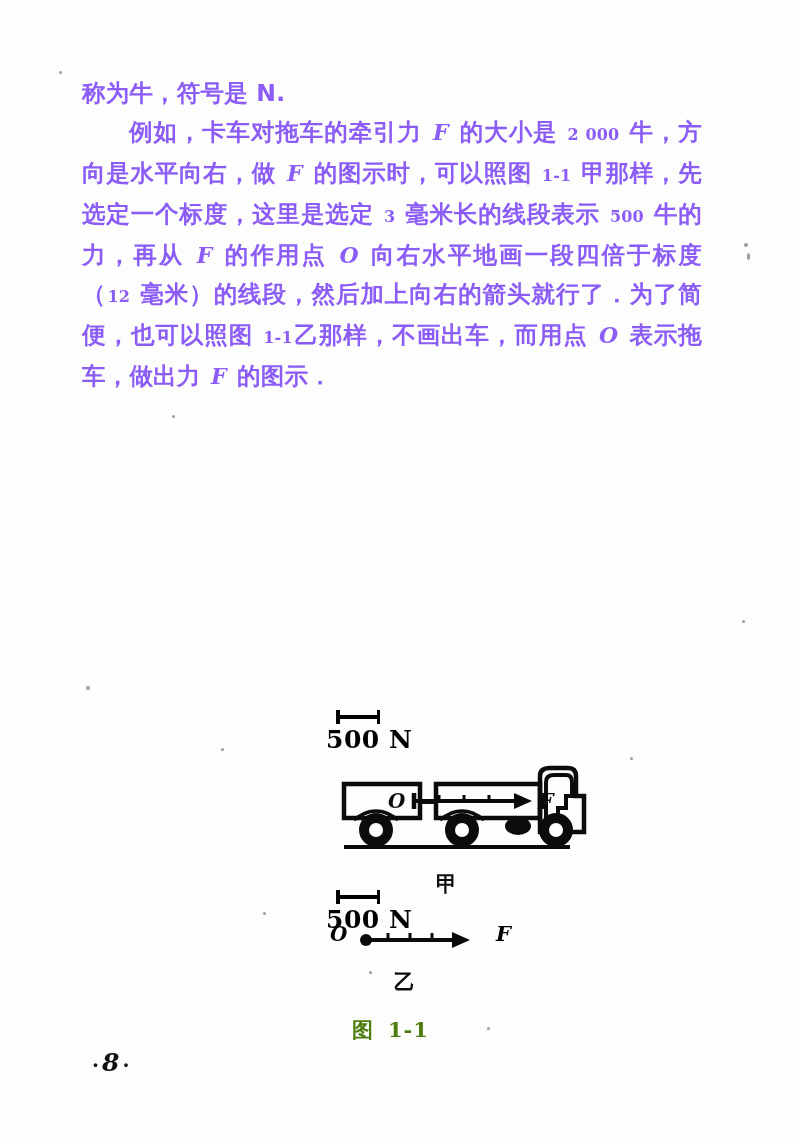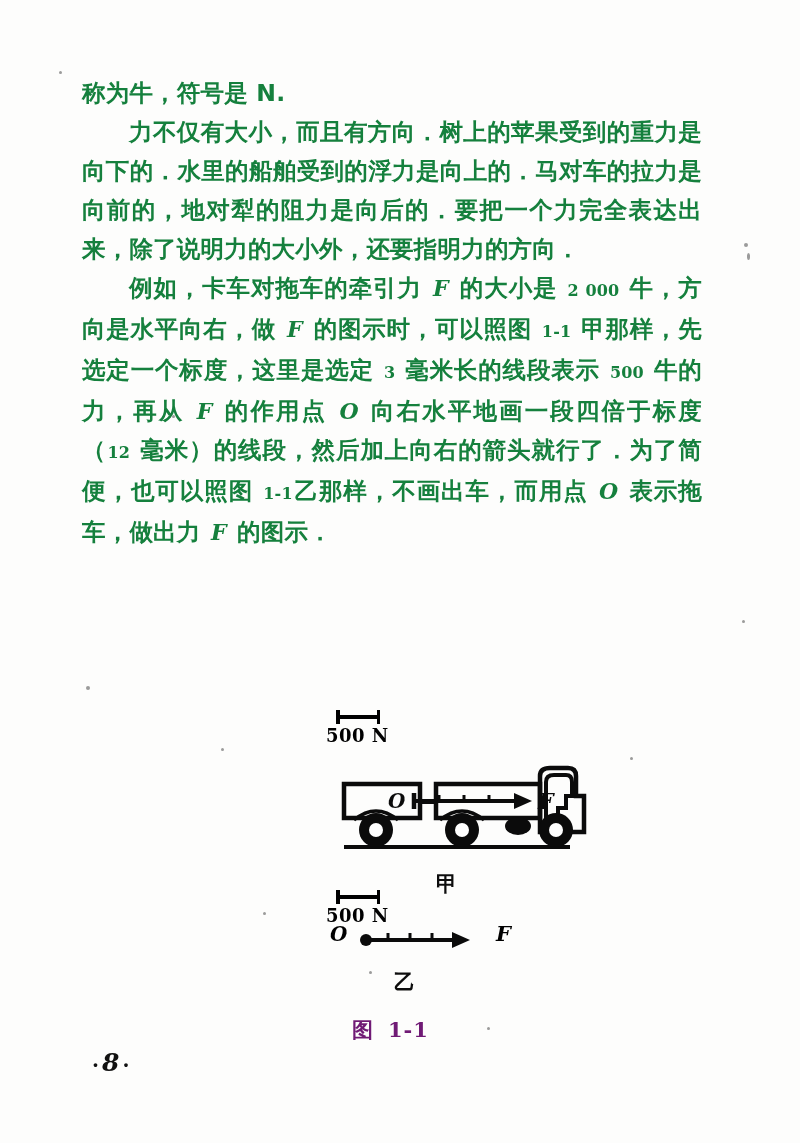--- a/index.html
+++ b/index.html
@@ -41,21 +41,21 @@
     width: 620px;
   }
   .para {
     margin: 0 0 0 0;
     font-size: 23.5px;
     line-height: 39px;
     font-weight: 700;
     letter-spacing: .2px;
     text-align: justify;
     text-justify: inter-ideograph;
-    color: #15803d;
+    color: #8b5cf6;
   }
   .para.indent { text-indent: 2em; }
   .para + .para { margin-top: 0; }
 
   
   .lat {
     font-family: "DejaVu Serif", "Liberation Serif", serif;
     font-weight: 700;
     font-size: 16px;
     padding: 0 1px;
@@ -100,40 +100,40 @@
     top: 0;
     width: 3.5px;
     height: 14px;
     background: #000;
   }
   .scalebar .bar .cap.l { left: 0; }
   .scalebar .bar .cap.r { right: 0; }
   .scalebar .lbl {
     font-family: "DejaVu Serif", "Liberation Serif", serif;
     font-weight: 700;
-    font-size: 18px;
+    font-size: 25px;
     letter-spacing: .5px;
     margin-top: 1px;
     margin-left: 8px;
     white-space: nowrap;
   }
 
   
   .figlabel {
     position: absolute;
     font-size: 21px;
     font-weight: 700;
     color: #0d0d0d;
   }
   .figcaption {
     position: absolute;
     font-size: 21px;
     font-weight: 700;
     letter-spacing: 1px;
-    color: #701a75;
+    color: #4d7c0f;
   }
   .figcaption .num {
     font-family: "DejaVu Serif", "Liberation Serif", serif;
     margin-left: 14px;
   }
 
   
   #truck {
     position: absolute;
     left: 318px;
@@ -186,21 +186,20 @@
   <div class="speck" style="left:630px;top:757px;width:3px;height:3px;"></div>
   <div class="speck" style="left:263px;top:912px;width:3px;height:3px;"></div>
   <div class="speck" style="left:369px;top:971px;width:3px;height:3px;"></div>
   <div class="speck" style="left:487px;top:1027px;width:3px;height:3px;"></div>
   <div class="speck" style="left:172px;top:415px;width:3px;height:3px;"></div>
 
   <div id="textblock">
 
     <p class="para">称为牛，符号是 N.</p>
 
-    <p class="para indent">力不仅有大小，而且有方向．树上的苹果受到的重力是向下的．水里的船舶受到的浮力是向上的．马对车的拉力是向前的，地对犁的阻力是向后的．要把一个力完全表达出来，除了说明力的大小外，还要指明力的方向．</p>
 
 
     <p class="para indent" id="p4"><span>例如，卡车对拖车的牵引力 </span><span class="ital">F</span><span> 的大小是 </span><span class="lat">2 000</span><span> 牛，方向是水平向右，做 </span><span class="ital">F</span><span> 的图示时，可以照图 </span><span class="lat">1-1</span><span> 甲那样，先选定一个标度，这里是选定 </span><span class="lat">3</span><span> 毫米长的线段表示 </span><span class="lat">500</span><span> 牛的力，再从 </span><span class="ital">F</span><span> 的作用点 </span><span class="ital">O</span><span> 向右水平地画一段四倍于标度（</span><span class="lat">12</span><span> 毫米）的线段，然后加上向右的箭头就行了．为了简便，也可以照图 </span><span class="lat">1-1</span><span>乙那样，不画出车，而用点 </span><span class="ital">O</span><span> 表示拖车，做出力 </span><span class="ital">F</span><span> 的图示．</span></p>
 
   </div>
 
   <div id="figure">
 
     <div class="scalebar" style="left:318px;top:20px;">
       <div class="bar">

